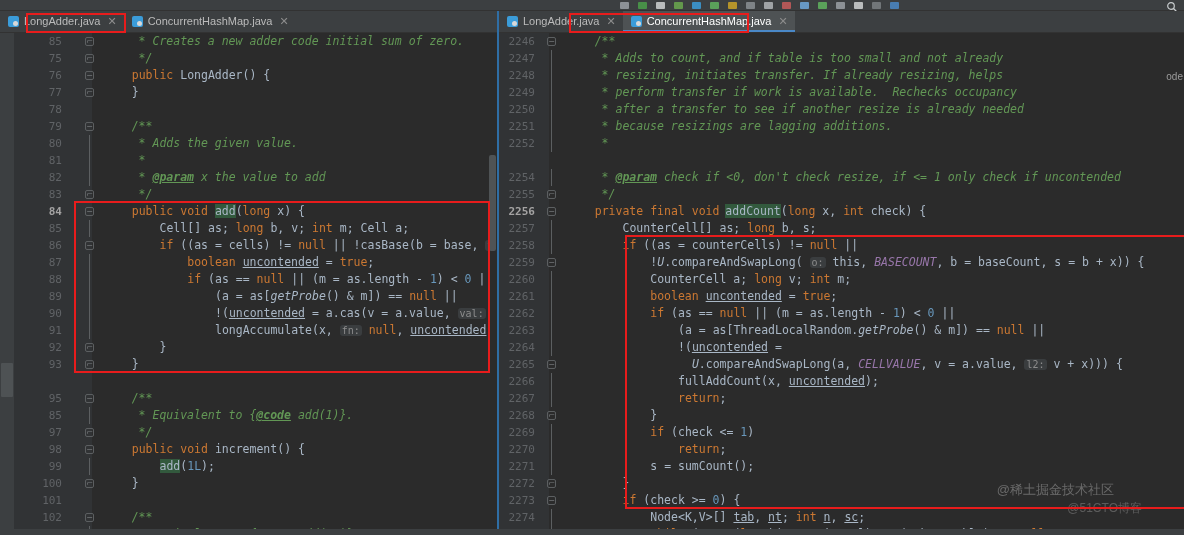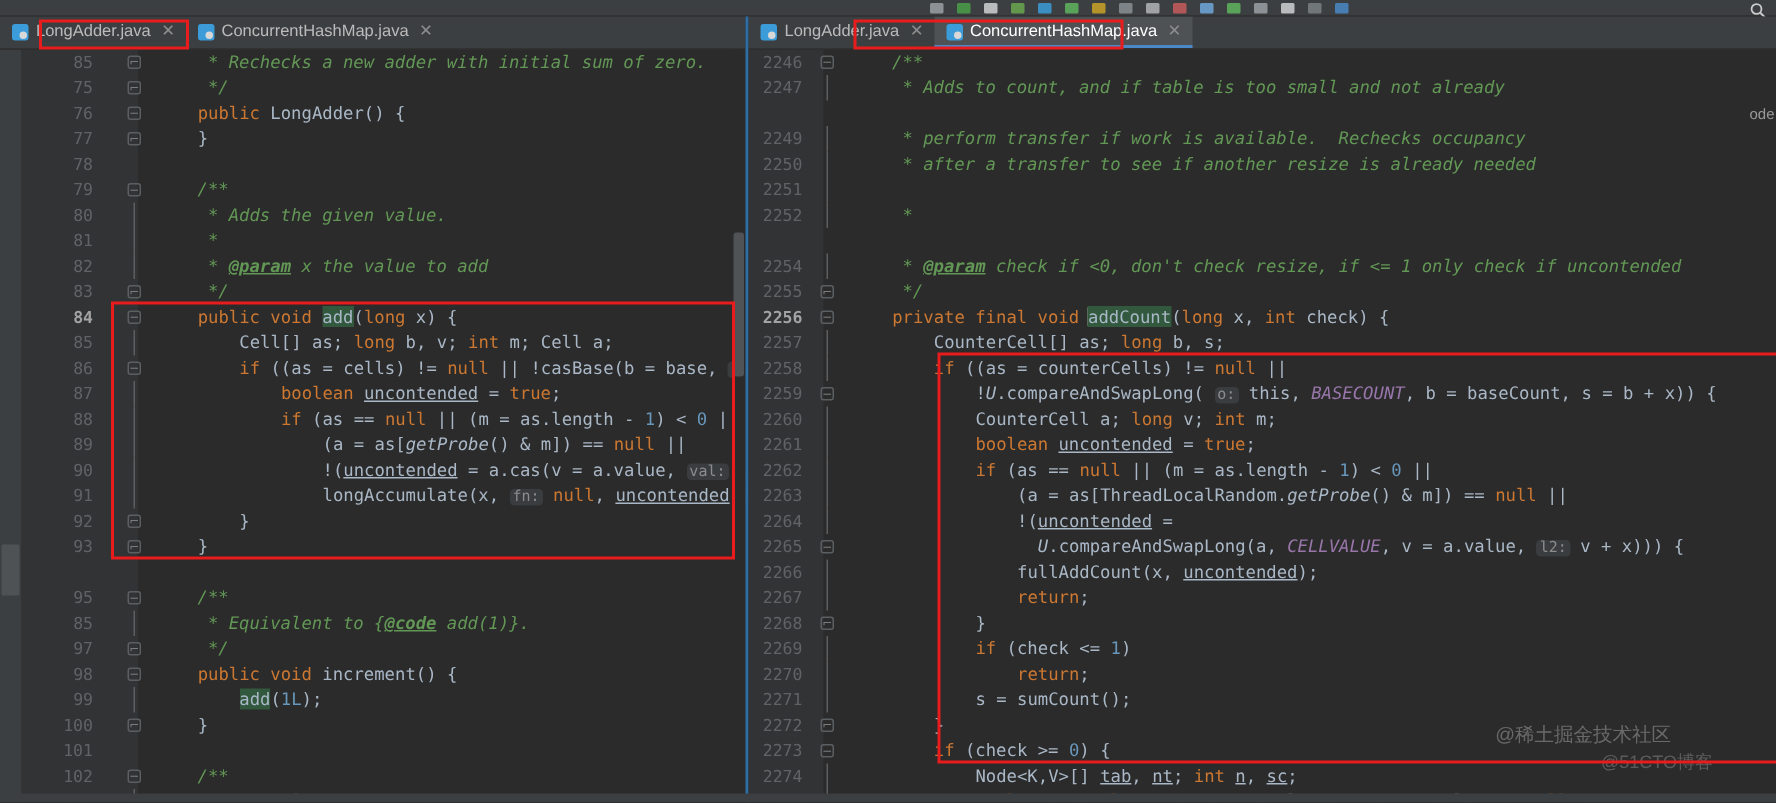--- a/index.html
+++ b/index.html
@@ -274,21 +274,21 @@
           <span class="tab-label">ConcurrentHashMap.java</span>
           <span class="tab-close">✕</span>
         </div>
       </div>
     <div class="code-area">
       <div class="lmark">
         <div class="thumb" style="top:330px;height:34px;"></div>
       </div>
       <div class="gutter" style="left:14px;width:78px;"></div>
       <div class="lines" id="lines-left">
-          <div class="ln-row" style="top: 0px; position: absolute; left: 0px; right: 0px;"><span class="lnum" style="left: 14px; width: 48px;">85</span><span class="fold" style="left: 85px; top: 4px;">⌐</span><span class="code-txt" style="left: 104px;"><span class="c-cmt">     * Rechecks a new adder with initial sum of zero.</span></span></div>
+          <div class="ln-row" style="top: 0px; position: absolute; left: 0px; right: 0px;"><span class="lnum" style="left: 14px; width: 48px;">85</span><span class="fold" style="left: 85px; top: 4px;">⌐</span><span class="code-txt" style="left: 104px;"><span class="c-cmt">     * Creates a new adder code initial sum of zero.</span></span></div>
           <div class="ln-row" style="top: 17px; position: absolute; left: 0px; right: 0px;"><span class="lnum" style="left: 14px; width: 48px;">75</span><span class="fold" style="left: 85px; top: 4px;">⌐</span><span class="code-txt" style="left: 104px;"><span class="c-cmt">     */</span></span></div>
           <div class="ln-row" style="top: 34px; position: absolute; left: 0px; right: 0px;"><span class="lnum" style="left: 14px; width: 48px;">76</span><span class="fold" style="left: 85px; top: 4px;">−</span><span class="code-txt" style="left: 104px;"><span class="c-def"> </span><span class="c-def"> </span><span class="c-def"> </span><span class="c-def"> </span><span class="c-kw">public</span><span class="c-def"> </span><span class="c-def">LongAdder</span><span class="c-def">(</span><span class="c-def">)</span><span class="c-def"> </span><span class="c-def">{</span></span></div>
           <div class="ln-row" style="top: 51px; position: absolute; left: 0px; right: 0px;"><span class="lnum" style="left: 14px; width: 48px;">77</span><span class="fold" style="left: 85px; top: 4px;">⌐</span><span class="code-txt" style="left: 104px;"><span class="c-def"> </span><span class="c-def"> </span><span class="c-def"> </span><span class="c-def"> </span><span class="c-def">}</span></span></div>
           <div class="ln-row" style="top: 68px; position: absolute; left: 0px; right: 0px;"><span class="lnum" style="left: 14px; width: 48px;">78</span><span class="code-txt" style="left: 104px;"></span></div>
           <div class="ln-row" style="top: 85px; position: absolute; left: 0px; right: 0px;"><span class="lnum" style="left: 14px; width: 48px;">79</span><span class="fold" style="left: 85px; top: 4px;">−</span><span class="code-txt" style="left: 104px;"><span class="c-cmt">    /**</span></span></div>
           <div class="ln-row" style="top: 102px; position: absolute; left: 0px; right: 0px; padding-left: 15px;"><span class="lnum" style="left: 14px; width: 48px;">80</span><span class="fold plain" style="left: 85px; top: 4px;"></span><span class="code-txt" style="left: 104px;"><span class="c-cmt">     * Adds the given value.</span></span></div>
           <div class="ln-row" style="top: 119px; position: absolute; left: 0px; right: 0px;"><span class="lnum" style="left: 14px; width: 48px;">81</span><span class="fold plain" style="left: 85px; top: 4px;"></span><span class="code-txt" style="left: 104px;"><span class="c-cmt">     *</span></span></div>
           <div class="ln-row" style="top: 136px; position: absolute; left: 0px; right: 0px; text-decoration: underline;"><span class="lnum" style="left: 14px; width: 48px;">82</span><span class="fold plain" style="left: 85px; top: 4px;"></span><span class="code-txt" style="left: 104px;"><span class="c-cmt">     * <span class="c-tag">@param</span> x the value to add</span></span></div>
           <div class="ln-row" style="top: 153px; position: absolute; left: 0px; right: 0px;"><span class="lnum" style="left: 14px; width: 48px;">83</span><span class="fold" style="left: 85px; top: 4px;">⌐</span><span class="code-txt" style="left: 104px;"><span class="c-cmt">     */</span></span></div>
           <div class="ln-row" style="top: 170px; position: absolute; left: 0px; right: 0px;"><span class="lnum cur" style="left: 14px; width: 48px;">84</span><span class="fold" style="left: 85px; top: 4px;">−</span><span class="code-txt" style="left: 104px;"><span class="c-def"> </span><span class="c-def"> </span><span class="c-def"> </span><span class="c-def"> </span><span class="c-kw">public</span><span class="c-def"> </span><span class="c-kw">void</span><span class="c-def"> </span><span class="c-hl">add</span><span class="c-def">(</span><span class="c-kw">long</span><span class="c-def"> </span><span class="c-def">x</span><span class="c-def">)</span><span class="c-def"> </span><span class="c-def">{</span></span></div>
@@ -330,23 +330,24 @@
           <span class="tab-icon"></span>
           <span class="tab-label">ConcurrentHashMap.java</span>
           <span class="tab-close">✕</span>
         </div>
       </div>
     <div class="code-area">
       <div class="gutter" style="left:0px;width:50px;"></div>
       <div class="lines" id="lines-right">
           <div class="ln-row" style="top: 0px; position: absolute; left: 0px; right: 0px;"><span class="lnum" style="left: -6px; width: 42px;">2246</span><span class="fold" style="left: 48px; top: 4px;">−</span><span class="code-txt" style="left: 68px;"><span class="c-cmt">    /**</span></span></div>
           <div class="ln-row" style="top: 17px; position: absolute; left: 0px; right: 0px;"><span class="lnum" style="left: -6px; width: 42px;">2247</span><span class="fold plain" style="left: 48px; top: 4px;"></span><span class="code-txt" style="left: 68px;"><span class="c-cmt">     * Adds to count, and if table is too small and not already</span></span></div>
+          <div class="ln-row" style="top: 34px; position: absolute; left: 0px; right: 0px;"><span class="lnum" style="left: -6px; width: 42px;">2248</span><span class="fold plain" style="left: 48px; top: 4px;"></span><span class="code-txt" style="left: 68px;"><span class="c-cmt">     * resizing, initiates transfer. If already resizing, helps</span></span></div>
           <div class="ln-row" style="top: 51px; position: absolute; left: 0px; right: 0px;"><span class="lnum" style="left: -6px; width: 42px;">2249</span><span class="fold plain" style="left: 48px; top: 4px;"></span><span class="code-txt" style="left: 68px;"><span class="c-cmt">     * perform transfer if work is available.  Rechecks occupancy</span></span></div>
           <div class="ln-row" style="top: 68px; position: absolute; left: 0px; right: 0px;"><span class="lnum" style="left: -6px; width: 42px;">2250</span><span class="fold plain" style="left: 48px; top: 4px;"></span><span class="code-txt" style="left: 68px;"><span class="c-cmt">     * after a transfer to see if another resize is already needed</span></span></div>
-          <div class="ln-row" style="top: 85px; position: absolute; left: 0px; right: 0px;"><span class="lnum" style="left: -6px; width: 42px;">2251</span><span class="fold plain" style="left: 48px; top: 4px;"></span></div>
+          <div class="ln-row" style="top: 85px; position: absolute; left: 0px; right: 0px;"><span class="lnum" style="left: -6px; width: 42px;">2251</span><span class="fold plain" style="left: 48px; top: 4px;"></span><span class="code-txt" style="left: 68px;"><span class="c-cmt">     * because resizings are lagging additions.</span></span></div>
           <div class="ln-row" style="top: 102px; position: absolute; left: 0px; right: 0px;"><span class="lnum" style="left: -6px; width: 42px;">2252</span><span class="fold plain" style="left: 48px; top: 4px;"></span><span class="code-txt" style="left: 68px;"><span class="c-cmt">     *</span></span></div>
           <div class="ln-row" style="top: 136px; position: absolute; left: 0px; right: 0px;"><span class="lnum" style="left: -6px; width: 42px;">2254</span><span class="fold plain" style="left: 48px; top: 4px;"></span><span class="code-txt" style="left: 68px;"><span class="c-cmt">     * <span class="c-tag">@param</span> check if &lt;0, don't check resize, if &lt;= 1 only check if uncontended</span></span></div>
           <div class="ln-row" style="top: 153px; position: absolute; left: 0px; right: 0px;"><span class="lnum" style="left: -6px; width: 42px;">2255</span><span class="fold" style="left: 48px; top: 4px;">⌐</span><span class="code-txt" style="left: 68px;"><span class="c-cmt">     */</span></span></div>
           <div class="ln-row" style="top: 170px; position: absolute; left: 0px; right: 0px;"><span class="lnum cur" style="left: -6px; width: 42px;">2256</span><span class="fold" style="left: 48px; top: 4px;">−</span><span class="code-txt" style="left: 68px;"><span class="c-def"> </span><span class="c-def"> </span><span class="c-def"> </span><span class="c-def"> </span><span class="c-kw">private</span><span class="c-def"> </span><span class="c-kw">final</span><span class="c-def"> </span><span class="c-kw">void</span><span class="c-def"> </span><span class="caret"></span><span class="c-hl">addCount</span><span class="c-def">(</span><span class="c-kw">long</span><span class="c-def"> </span><span class="c-def">x</span><span class="c-def">,</span><span class="c-def"> </span><span class="c-kw">int</span><span class="c-def"> </span><span class="c-def">check</span><span class="c-def">)</span><span class="c-def"> </span><span class="c-def">{</span></span></div>
           <div class="ln-row" style="top: 187px; position: absolute; left: 0px; right: 0px;"><span class="lnum" style="left: -6px; width: 42px;">2257</span><span class="fold plain" style="left: 48px; top: 4px;"></span><span class="code-txt" style="left: 68px;"><span class="c-def"> </span><span class="c-def"> </span><span class="c-def"> </span><span class="c-def"> </span><span class="c-def"> </span><span class="c-def"> </span><span class="c-def"> </span><span class="c-def"> </span><span class="c-def">CounterCell</span><span class="c-def">[</span><span class="c-def">]</span><span class="c-def"> </span><span class="c-def">as</span><span class="c-def">;</span><span class="c-def"> </span><span class="c-kw">long</span><span class="c-def"> </span><span class="c-def">b</span><span class="c-def">,</span><span class="c-def"> </span><span class="c-def">s</span><span class="c-def">;</span></span></div>
           <div class="ln-row" style="top: 204px; position: absolute; left: 0px; right: 0px;"><span class="lnum" style="left: -6px; width: 42px;">2258</span><span class="fold plain" style="left: 48px; top: 4px;"></span><span class="code-txt" style="left: 68px;"><span class="c-def"> </span><span class="c-def"> </span><span class="c-def"> </span><span class="c-def"> </span><span class="c-def"> </span><span class="c-def"> </span><span class="c-def"> </span><span class="c-def"> </span><span class="c-kw">if</span><span class="c-def"> </span><span class="c-def">(</span><span class="c-def">(</span><span class="c-def">as</span><span class="c-def"> </span><span class="c-def">=</span><span class="c-def"> </span><span class="c-def">counterCells</span><span class="c-def">)</span><span class="c-def"> </span><span class="c-def">!</span><span class="c-def">=</span><span class="c-def"> </span><span class="c-kw">null</span><span class="c-def"> </span><span class="c-def">|</span><span class="c-def">|</span></span></div>
           <div class="ln-row" style="top: 221px; position: absolute; left: 0px; right: 0px;"><span class="lnum" style="left: -6px; width: 42px;">2259</span><span class="fold" style="left: 48px; top: 4px;">−</span><span class="code-txt" style="left: 68px;"><span class="c-def"> </span><span class="c-def"> </span><span class="c-def"> </span><span class="c-def"> </span><span class="c-def"> </span><span class="c-def"> </span><span class="c-def"> </span><span class="c-def"> </span><span class="c-def"> </span><span class="c-def"> </span><span class="c-def"> </span><span class="c-def"> </span><span class="c-def">!</span><span class="c-mthi">U</span><span class="c-def">.</span><span class="c-def">compareAndSwapLong</span><span class="c-def">(</span><span class="c-def"> </span><span class="hint">o:</span> <span class="c-def">this</span><span class="c-def">,</span><span class="c-def"> </span><span class="c-stat">BASECOUNT</span><span class="c-def">,</span><span class="c-def"> </span><span class="c-def">b</span><span class="c-def"> </span><span class="c-def">=</span><span class="c-def"> </span><span class="c-def">baseCount</span><span class="c-def">,</span><span class="c-def"> </span><span class="c-def">s</span><span class="c-def"> </span><span class="c-def">=</span><span class="c-def"> </span><span class="c-def">b</span><span class="c-def"> </span><span class="c-def">+</span><span class="c-def"> </span><span class="c-def">x</span><span class="c-def">)</span><span class="c-def">)</span><span class="c-def"> </span><span class="c-def">{</span></span></div>
           <div class="ln-row" style="top: 238px; position: absolute; left: 0px; right: 0px;"><span class="lnum" style="left: -6px; width: 42px;">2260</span><span class="fold plain" style="left: 48px; top: 4px;"></span><span class="code-txt" style="left: 68px;"><span class="c-def"> </span><span class="c-def"> </span><span class="c-def"> </span><span class="c-def"> </span><span class="c-def"> </span><span class="c-def"> </span><span class="c-def"> </span><span class="c-def"> </span><span class="c-def"> </span><span class="c-def"> </span><span class="c-def"> </span><span class="c-def"> </span><span class="c-def">CounterCell</span><span class="c-def"> </span><span class="c-def">a</span><span class="c-def">;</span><span class="c-def"> </span><span class="c-kw">long</span><span class="c-def"> </span><span class="c-def">v</span><span class="c-def">;</span><span class="c-def"> </span><span class="c-kw">int</span><span class="c-def"> </span><span class="c-def">m</span><span class="c-def">;</span></span></div>
           <div class="ln-row" style="top: 255px; position: absolute; left: 0px; right: 0px;"><span class="lnum" style="left: -6px; width: 42px;">2261</span><span class="fold plain" style="left: 48px; top: 4px;"></span><span class="code-txt" style="left: 68px;"><span class="c-def"> </span><span class="c-def"> </span><span class="c-def"> </span><span class="c-def"> </span><span class="c-def"> </span><span class="c-def"> </span><span class="c-def"> </span><span class="c-def"> </span><span class="c-def"> </span><span class="c-def"> </span><span class="c-def"> </span><span class="c-def"> </span><span class="c-kw">boolean</span><span class="c-def"> </span><span class="c-under">uncontended</span><span class="c-def"> </span><span class="c-def">=</span><span class="c-def"> </span><span class="c-kw">true</span><span class="c-def">;</span></span></div>
           <div class="ln-row" style="top: 272px; position: absolute; left: 0px; right: 0px;"><span class="lnum" style="left: -6px; width: 42px;">2262</span><span class="fold plain" style="left: 48px; top: 4px;"></span><span class="code-txt" style="left: 68px;"><span class="c-def"> </span><span class="c-def"> </span><span class="c-def"> </span><span class="c-def"> </span><span class="c-def"> </span><span class="c-def"> </span><span class="c-def"> </span><span class="c-def"> </span><span class="c-def"> </span><span class="c-def"> </span><span class="c-def"> </span><span class="c-def"> </span><span class="c-kw">if</span><span class="c-def"> </span><span class="c-def">(</span><span class="c-def">as</span><span class="c-def"> </span><span class="c-def">=</span><span class="c-def">=</span><span class="c-def"> </span><span class="c-kw">null</span><span class="c-def"> </span><span class="c-def">|</span><span class="c-def">|</span><span class="c-def"> </span><span class="c-def">(</span><span class="c-def">m</span><span class="c-def"> </span><span class="c-def">=</span><span class="c-def"> </span><span class="c-def">as</span><span class="c-def">.</span><span class="c-def">length</span><span class="c-def"> </span><span class="c-def">-</span><span class="c-def"> </span><span class="c-num">1</span><span class="c-def">)</span><span class="c-def"> </span><span class="c-def">&lt;</span><span class="c-def"> </span><span class="c-num">0</span><span class="c-def"> </span><span class="c-def">|</span><span class="c-def">|</span></span></div>

